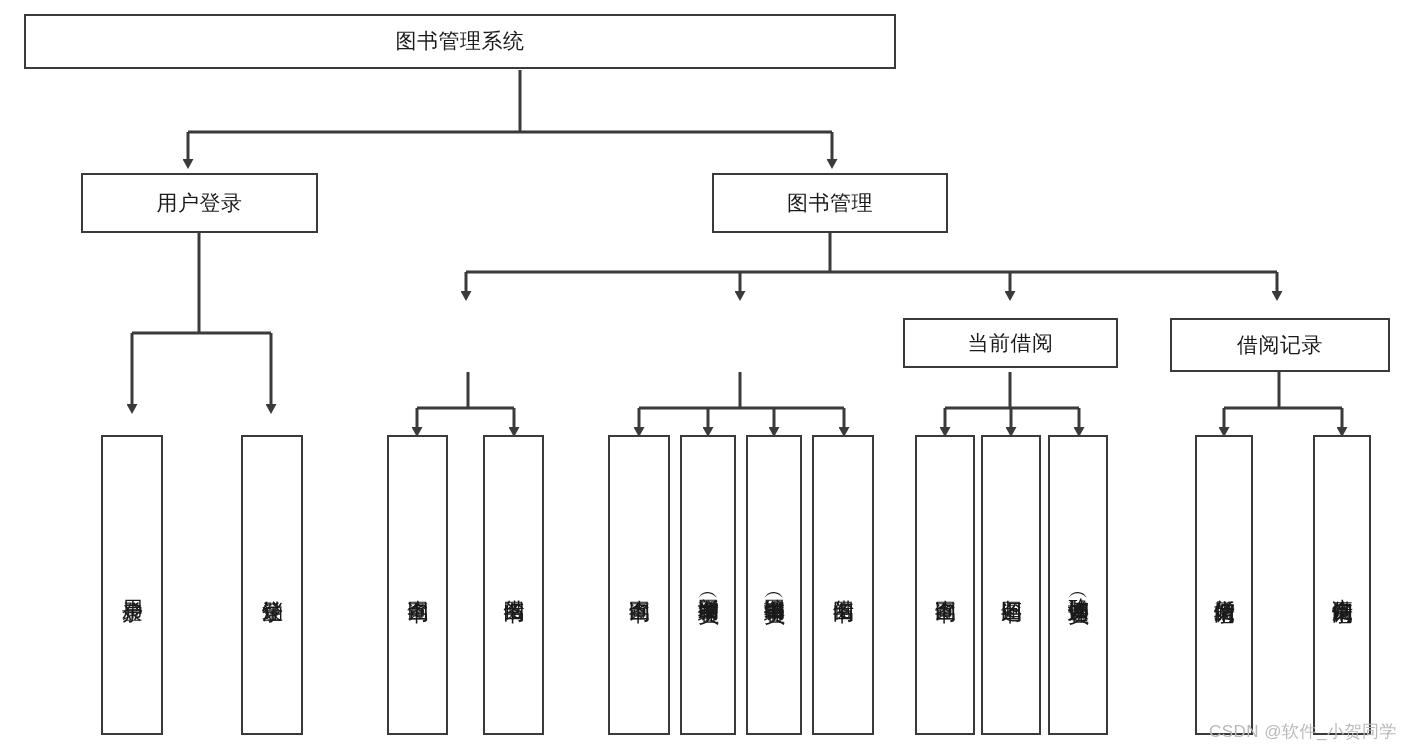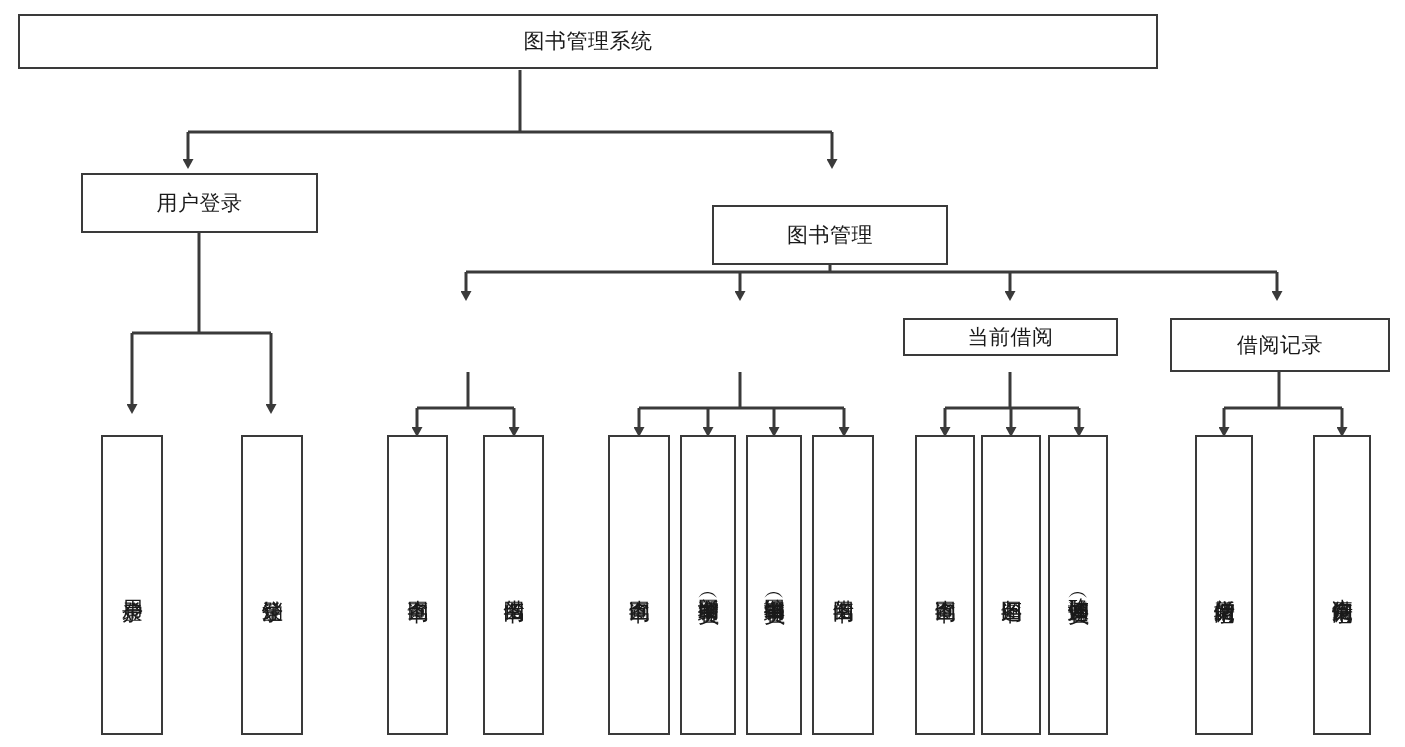--- a/index.html
+++ b/index.html
@@ -114,26 +114,26 @@
       <path d="M1011,408 L1011,428" marker-end="url(#arrow)"></path>
       <path d="M1079,408 L1079,428" marker-end="url(#arrow)"></path>
 
       <path d="M1279,372 L1279,408"></path>
       <path d="M1224,408 L1342,408"></path>
       <path d="M1224,408 L1224,428" marker-end="url(#arrow)"></path>
       <path d="M1342,408 L1342,428" marker-end="url(#arrow)"></path>
     </g>
   </svg>
 
-  <div class="node h" style="left:18px; top:14px; width:1140px; height:55px;">图书管理系统</div>
+  <div class="node h" style="left:24px; top:14px; width:872px; height:55px;">图书管理系统</div>
 
   <div class="node h" style="left:81px; top:173px; width:237px; height:60px;">用户登录</div>
-  <div class="node h" style="left:712px; top:173px; width:236px; height:60px;margin-top:32px;">图书管理</div>
+  <div class="node h" style="left:712px; top:173px; width:236px; height:60px;">图书管理</div>
 
-  <div class="node h" style="left:903px; top:318px; width:215px; height:38px;">当前借阅</div>
+  <div class="node h" style="left:903px; top:318px; width:215px; height:50px;">当前借阅</div>
   <div class="node h" style="left:1170px; top:318px; width:220px; height:54px;">借阅记录</div>
 
   <div class="node v" style="left:101px; top:435px; width:62px; height:300px;">
     <span class="vtext">用户登录</span>
   </div>
   <div class="node v" style="left:241px; top:435px; width:62px; height:300px;">
     <span class="vtext">注销登录</span>
   </div>
 
   <div class="node v" style="left:387px; top:435px; width:61px; height:300px;">
@@ -166,14 +166,15 @@
     <span class="vtext">确认归还（管理员）</span>
   </div>
 
   <div class="node v" style="left:1195px; top:435px; width:58px; height:300px;">
     <span class="vtext">新增借阅记录</span>
   </div>
   <div class="node v" style="left:1313px; top:435px; width:58px; height:300px;">
     <span class="vtext">查询借阅记录</span>
   </div>
 
+  <div class="watermark">CSDN @软件_小贺同学</div>
 
 </div>
 
 </body></html>

